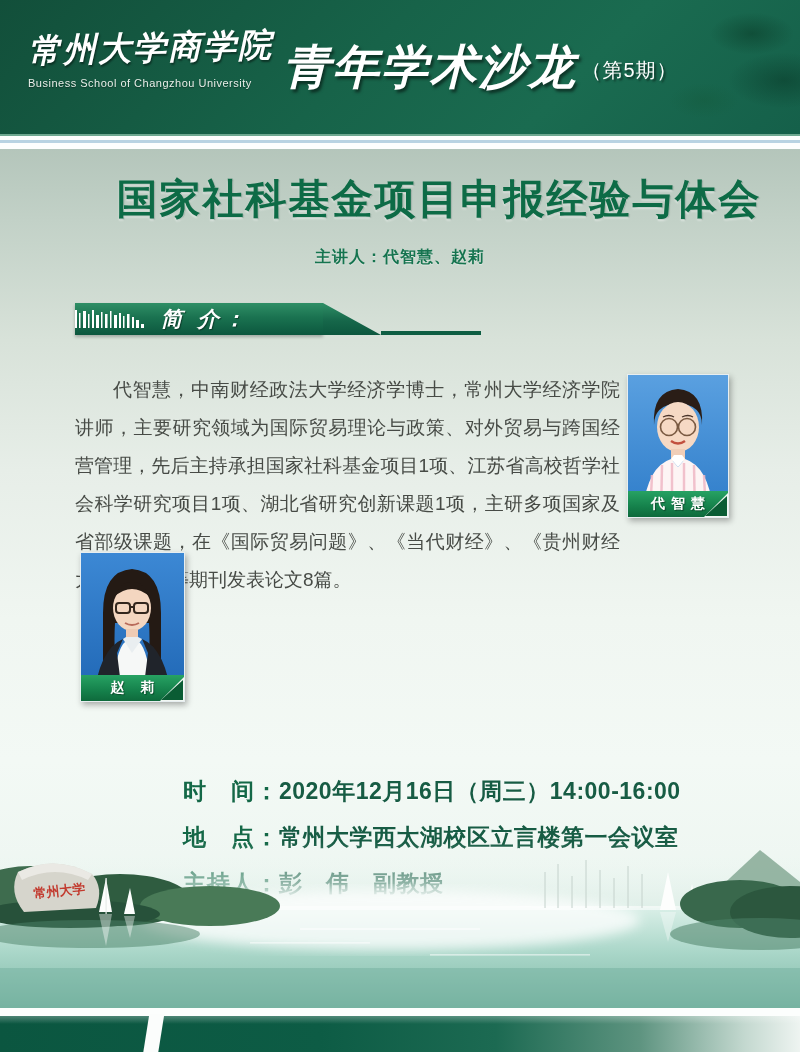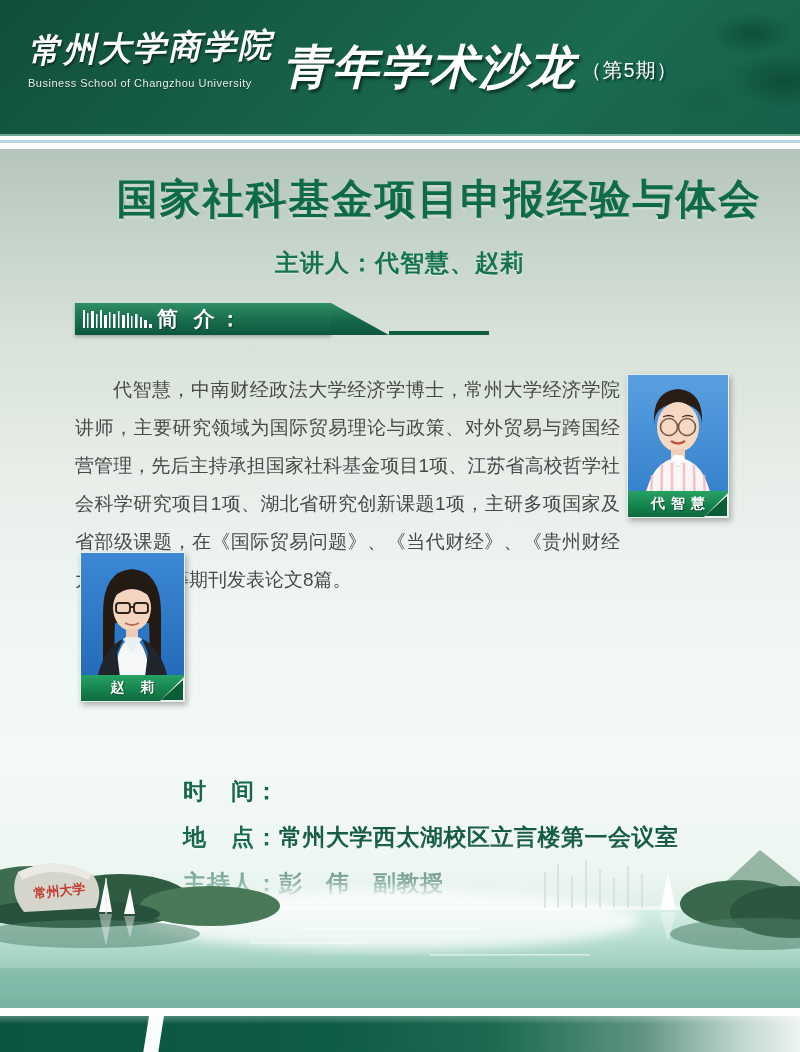--- a/index.html
+++ b/index.html
@@ -49,30 +49,31 @@
   
   .main-title{
     position:absolute;left:0;top:172px;width:800px;text-align:center;
     font-size:41px;font-weight:900;letter-spacing:2px;color:#0d6b46;
     text-shadow:0 2px 2px rgba(255,255,255,.5),1px 1px 1px rgba(0,40,25,.25);
     white-space:nowrap;
     margin-left:39px;
   }
   .speakers{
     position:absolute;left:0;top:247px;width:800px;text-align:center;
-    font-size:24px;font-weight:800;color:#15744f;letter-spacing:1px;
+    font-size:16px;font-weight:800;color:#15744f;letter-spacing:1px;
     text-shadow:0 1px 1px rgba(255,255,255,.5);
   }
 
   
   .intro-banner{position:absolute;left:75px;top:303px;height:32px;display:flex;align-items:flex-end;}
   .banner-main{
-    width:248px;height:32px;display:flex;align-items:center;gap:4px;padding-left:8px;
+    width:248px;height:32px;display:flex;align-items:center;gap:16px;
     background:linear-gradient(180deg,#2f8f66 0%,#1a7250 45%,#0c573e 100%);
     box-shadow:0 2px 3px rgba(0,0,0,.25);
+    font-style:italic;
   }
   .banner-slope{
     width:58px;height:32px;
     background:linear-gradient(180deg,#2f8f66 0%,#16674a 55%,#0c573e 100%);
     clip-path:polygon(0 0,100% 100%,0 100%);
   }
   .banner-line{width:100px;height:4px;background:#0e5e43;margin-bottom:0;}
   .barcode{flex:0 0 auto;}
   .intro-label{
     color:#fff;font-size:21px;font-weight:900;letter-spacing:5px;white-space:nowrap;
@@ -265,20 +266,21 @@
     </svg>
     <div class="ribbon">
       <span class="ribbon-name">赵 莉</span>
       <div class="ribbon-fold"></div>
     </div>
   </div>
 
   <div class="details">
     <div class="detail-row">
       <span class="detail-label">时　间：</span>
+      <span class="detail-value">2020年12月16日（周三）14:00-16:00</span>
     </div>
     <div class="detail-row">
       <span class="detail-label">地　点：</span>
       <span class="detail-value">常州大学西太湖校区立言楼第一会议室</span>
     </div>
     <div class="detail-row">
       <span class="detail-label">主持人：</span>
       <span class="detail-value">彭　伟　副教授</span>
     </div>
   </div>

